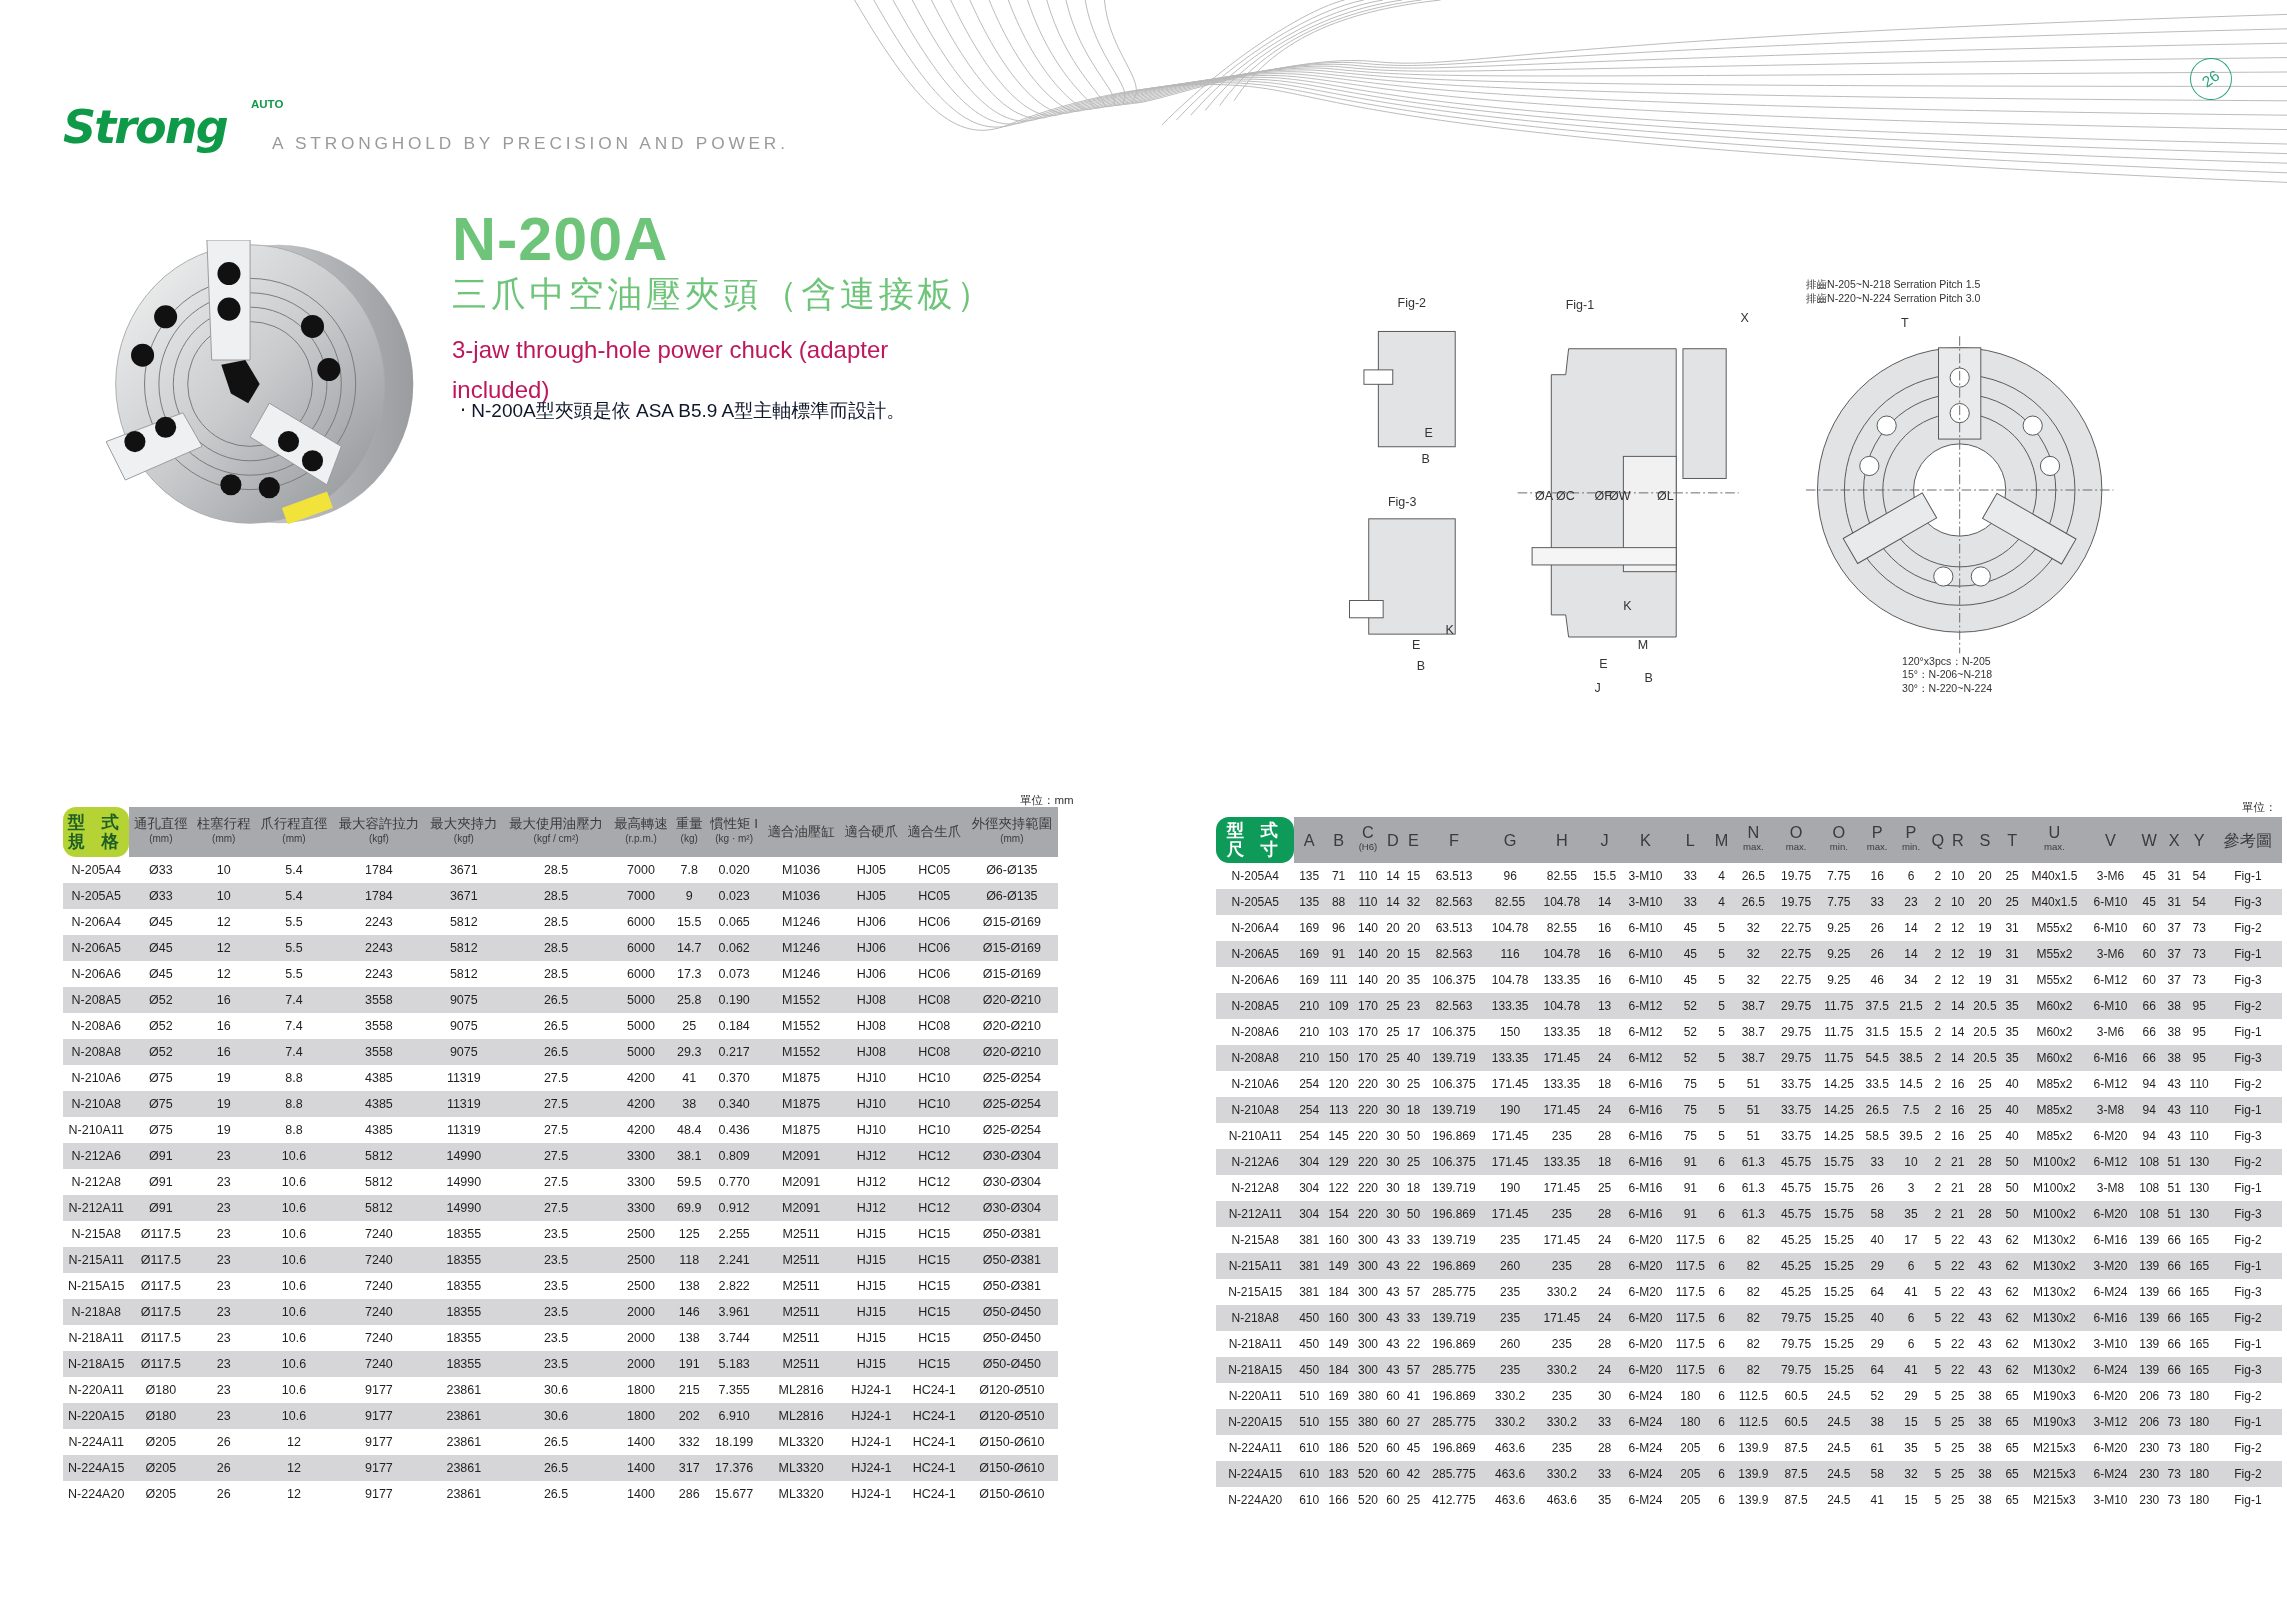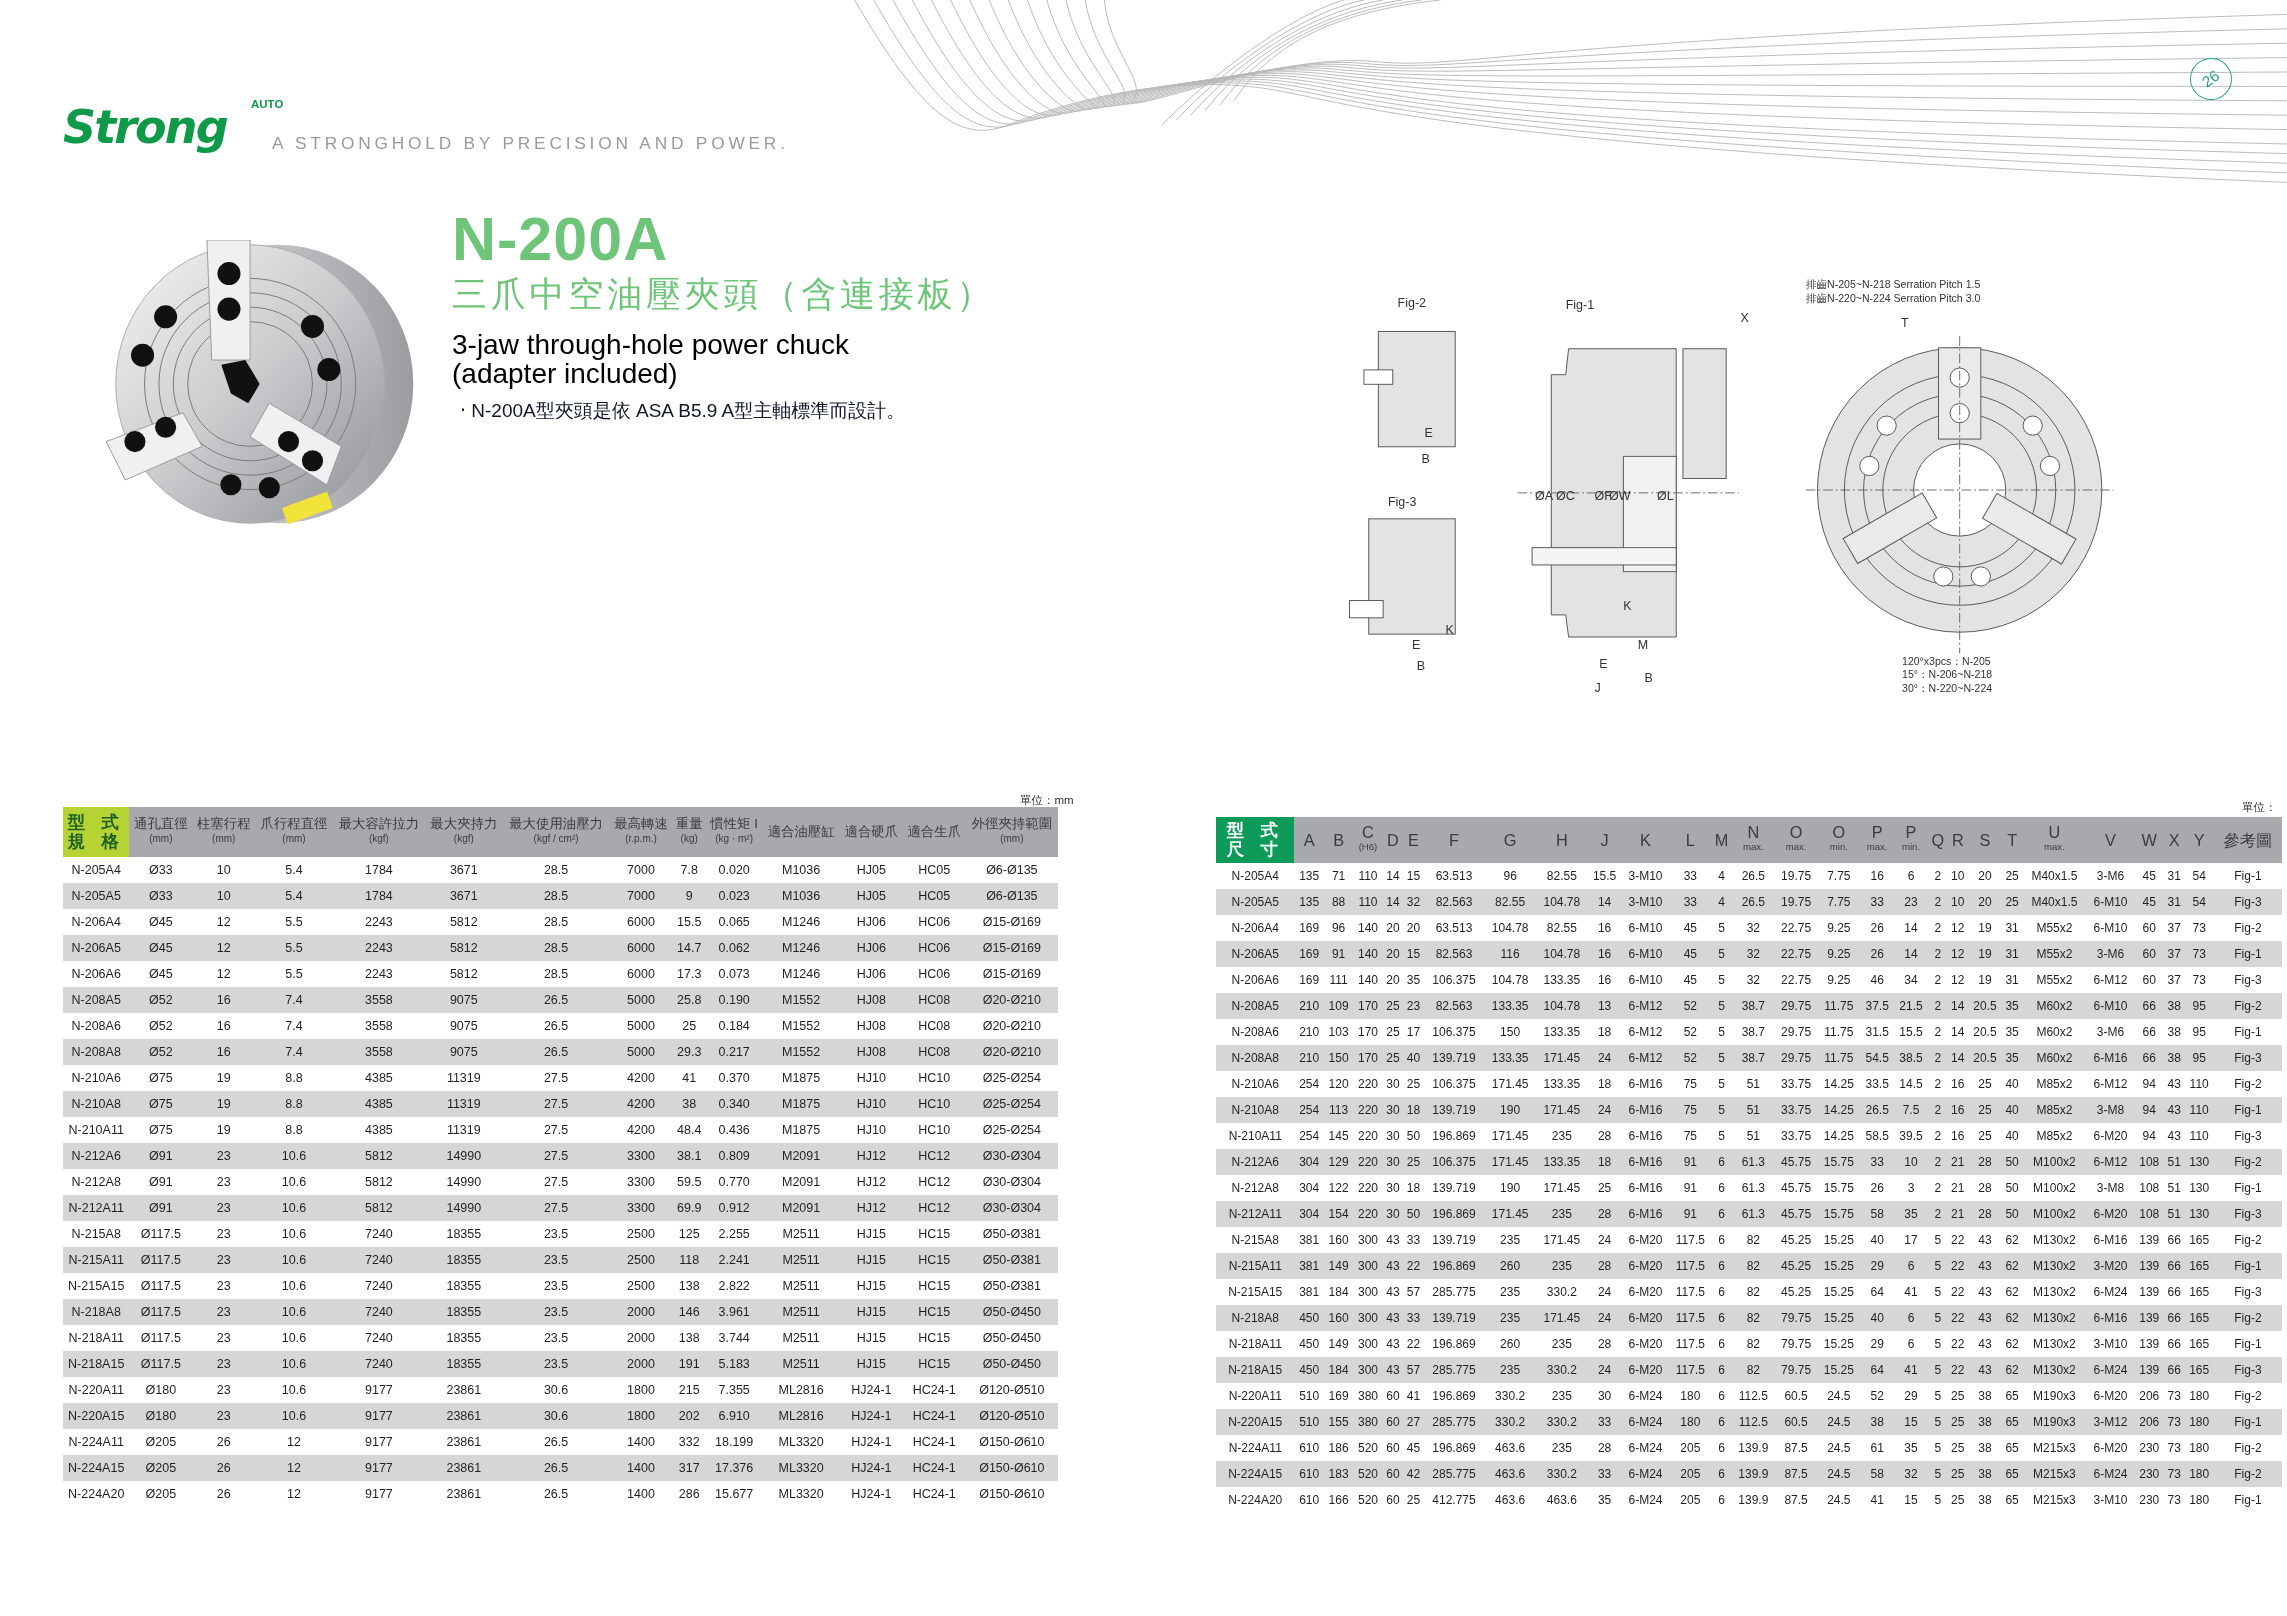--- a/index.html
+++ b/index.html
@@ -6,28 +6,28 @@
   body{width:2287px;height:1617px;position:relative;overflow:hidden;font-family:"Liberation Sans","DejaVu Sans",sans-serif;color:#231f20;}
   .waves{position:absolute;left:845px;top:0;width:1442px;height:192px;}
   .logo{position:absolute;left:63px;top:104px;display:flex;align-items:center;}
   .logo-word{font-family:"DejaVu Sans",sans-serif;font-weight:bold;font-style:italic;font-size:46px;color:#0f9a4a;letter-spacing:-1.9px;line-height:1;}
   .logo-auto{position:absolute;left:188px;top:-5.8px;font-size:11.5px;color:#0f9a4a;font-weight:bold;}
   .tagline{position:absolute;left:272px;top:133px;font-size:17.3px;letter-spacing:3.8px;color:#9a9a9c;}
   .pagenum{position:absolute;left:2190px;top:58px;width:40px;height:40px;border:1.9px solid #2aa57a;border-radius:50%;color:#2aa57a;font-size:15.4px;display:flex;align-items:center;justify-content:center;transform:rotate(-35deg);}
   .photo{position:absolute;left:106px;top:240px;width:317px;height:288px;}
   .title{position:absolute;left:452px;top:209px;font-size:61px;font-weight:bold;color:#6ec57a;letter-spacing:1px;line-height:1;}
   .subtitle-zh{position:absolute;left:452px;top:271px;font-size:35px;color:#6ec57a;letter-spacing:3.8px;}
-  .subtitle-en{position:absolute;left:452px;top:330px;font-size:28px;color:#000000;line-height:29px;width:442px;}
+  .subtitle-en{position:absolute;left:452px;top:330px;font-size:24px;color:#be185d;line-height:40px;width:442px;}
   .note{position:absolute;left:460px;top:398px;font-size:19px;color:#0f172a;}
   .drawing{position:absolute;left:1287px;top:269px;width:961px;height:442px;}
   .unit{position:absolute;font-size:11.5px;color:#333;}
   table.spec{position:absolute;border-collapse:collapse;font-size:12.5px;color:#231f20;}
   table.spec th{background:#a7a9ac;color:#3b3b3b;font-weight:normal;font-size:13.4px;line-height:14.4px;padding:5.8px 1.9px;vertical-align:middle;}
   table.spec th small{display:block;font-size:10px;}
-  table.spec th.model-h{font-size:17.3px;font-weight:bold;line-height:19px;letter-spacing:5.8px;}
+  table.spec th.model-h{font-size:17.3px;font-weight:bold;line-height:19px;letter-spacing:5.8px;border-radius:13px;}
   table.left th.model-h{background:#b5d334;color:#1e5f25;}
   table.right th.model-h{background:#0e9a58;color:#fff;}
   table.spec td{text-align:center;height:26px;padding:0 1.9px;white-space:nowrap;}
   table.spec tr:nth-child(even) td{background:#d6d6d8;}
   table.left{left:63px;top:807px;width:995px;}
   table.right{left:1216px;top:817px;width:1066px;font-size:12px;}
   table.right th{font-size:16.3px;padding:3.8px 1px;}
   table.right th small{font-size:9.6px;}
   table.right td{padding:0 1px;}
 </style>

